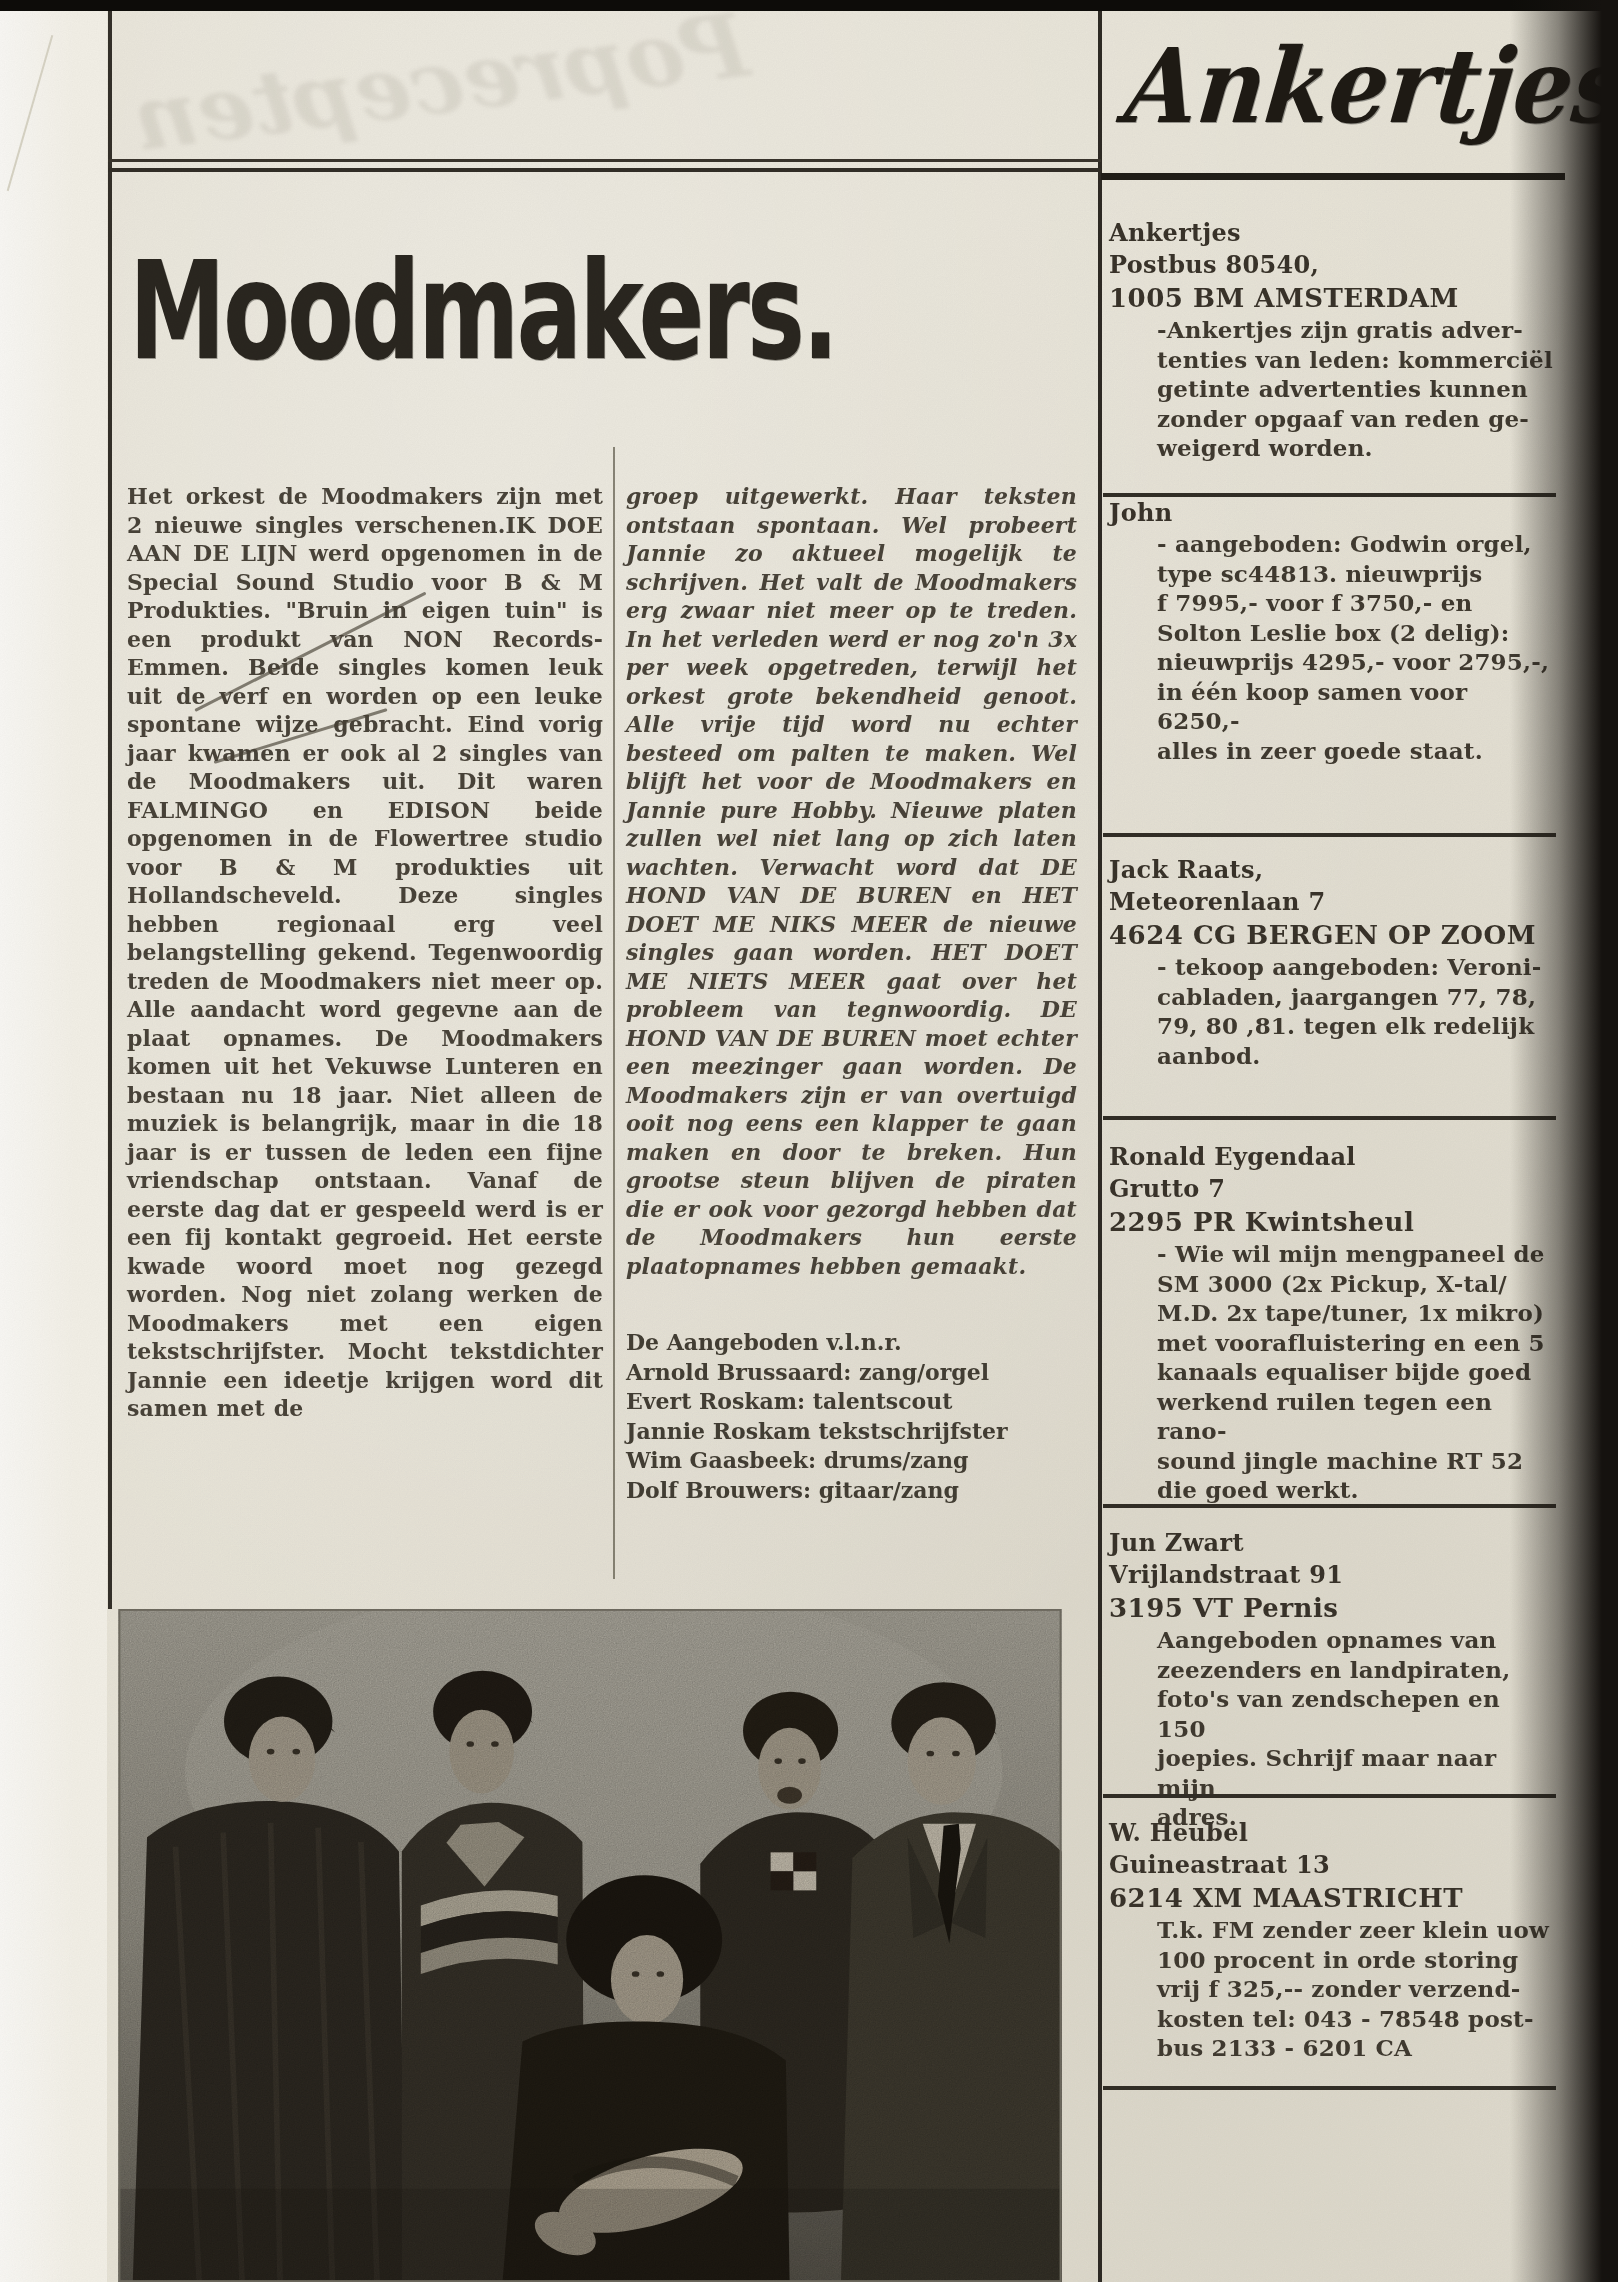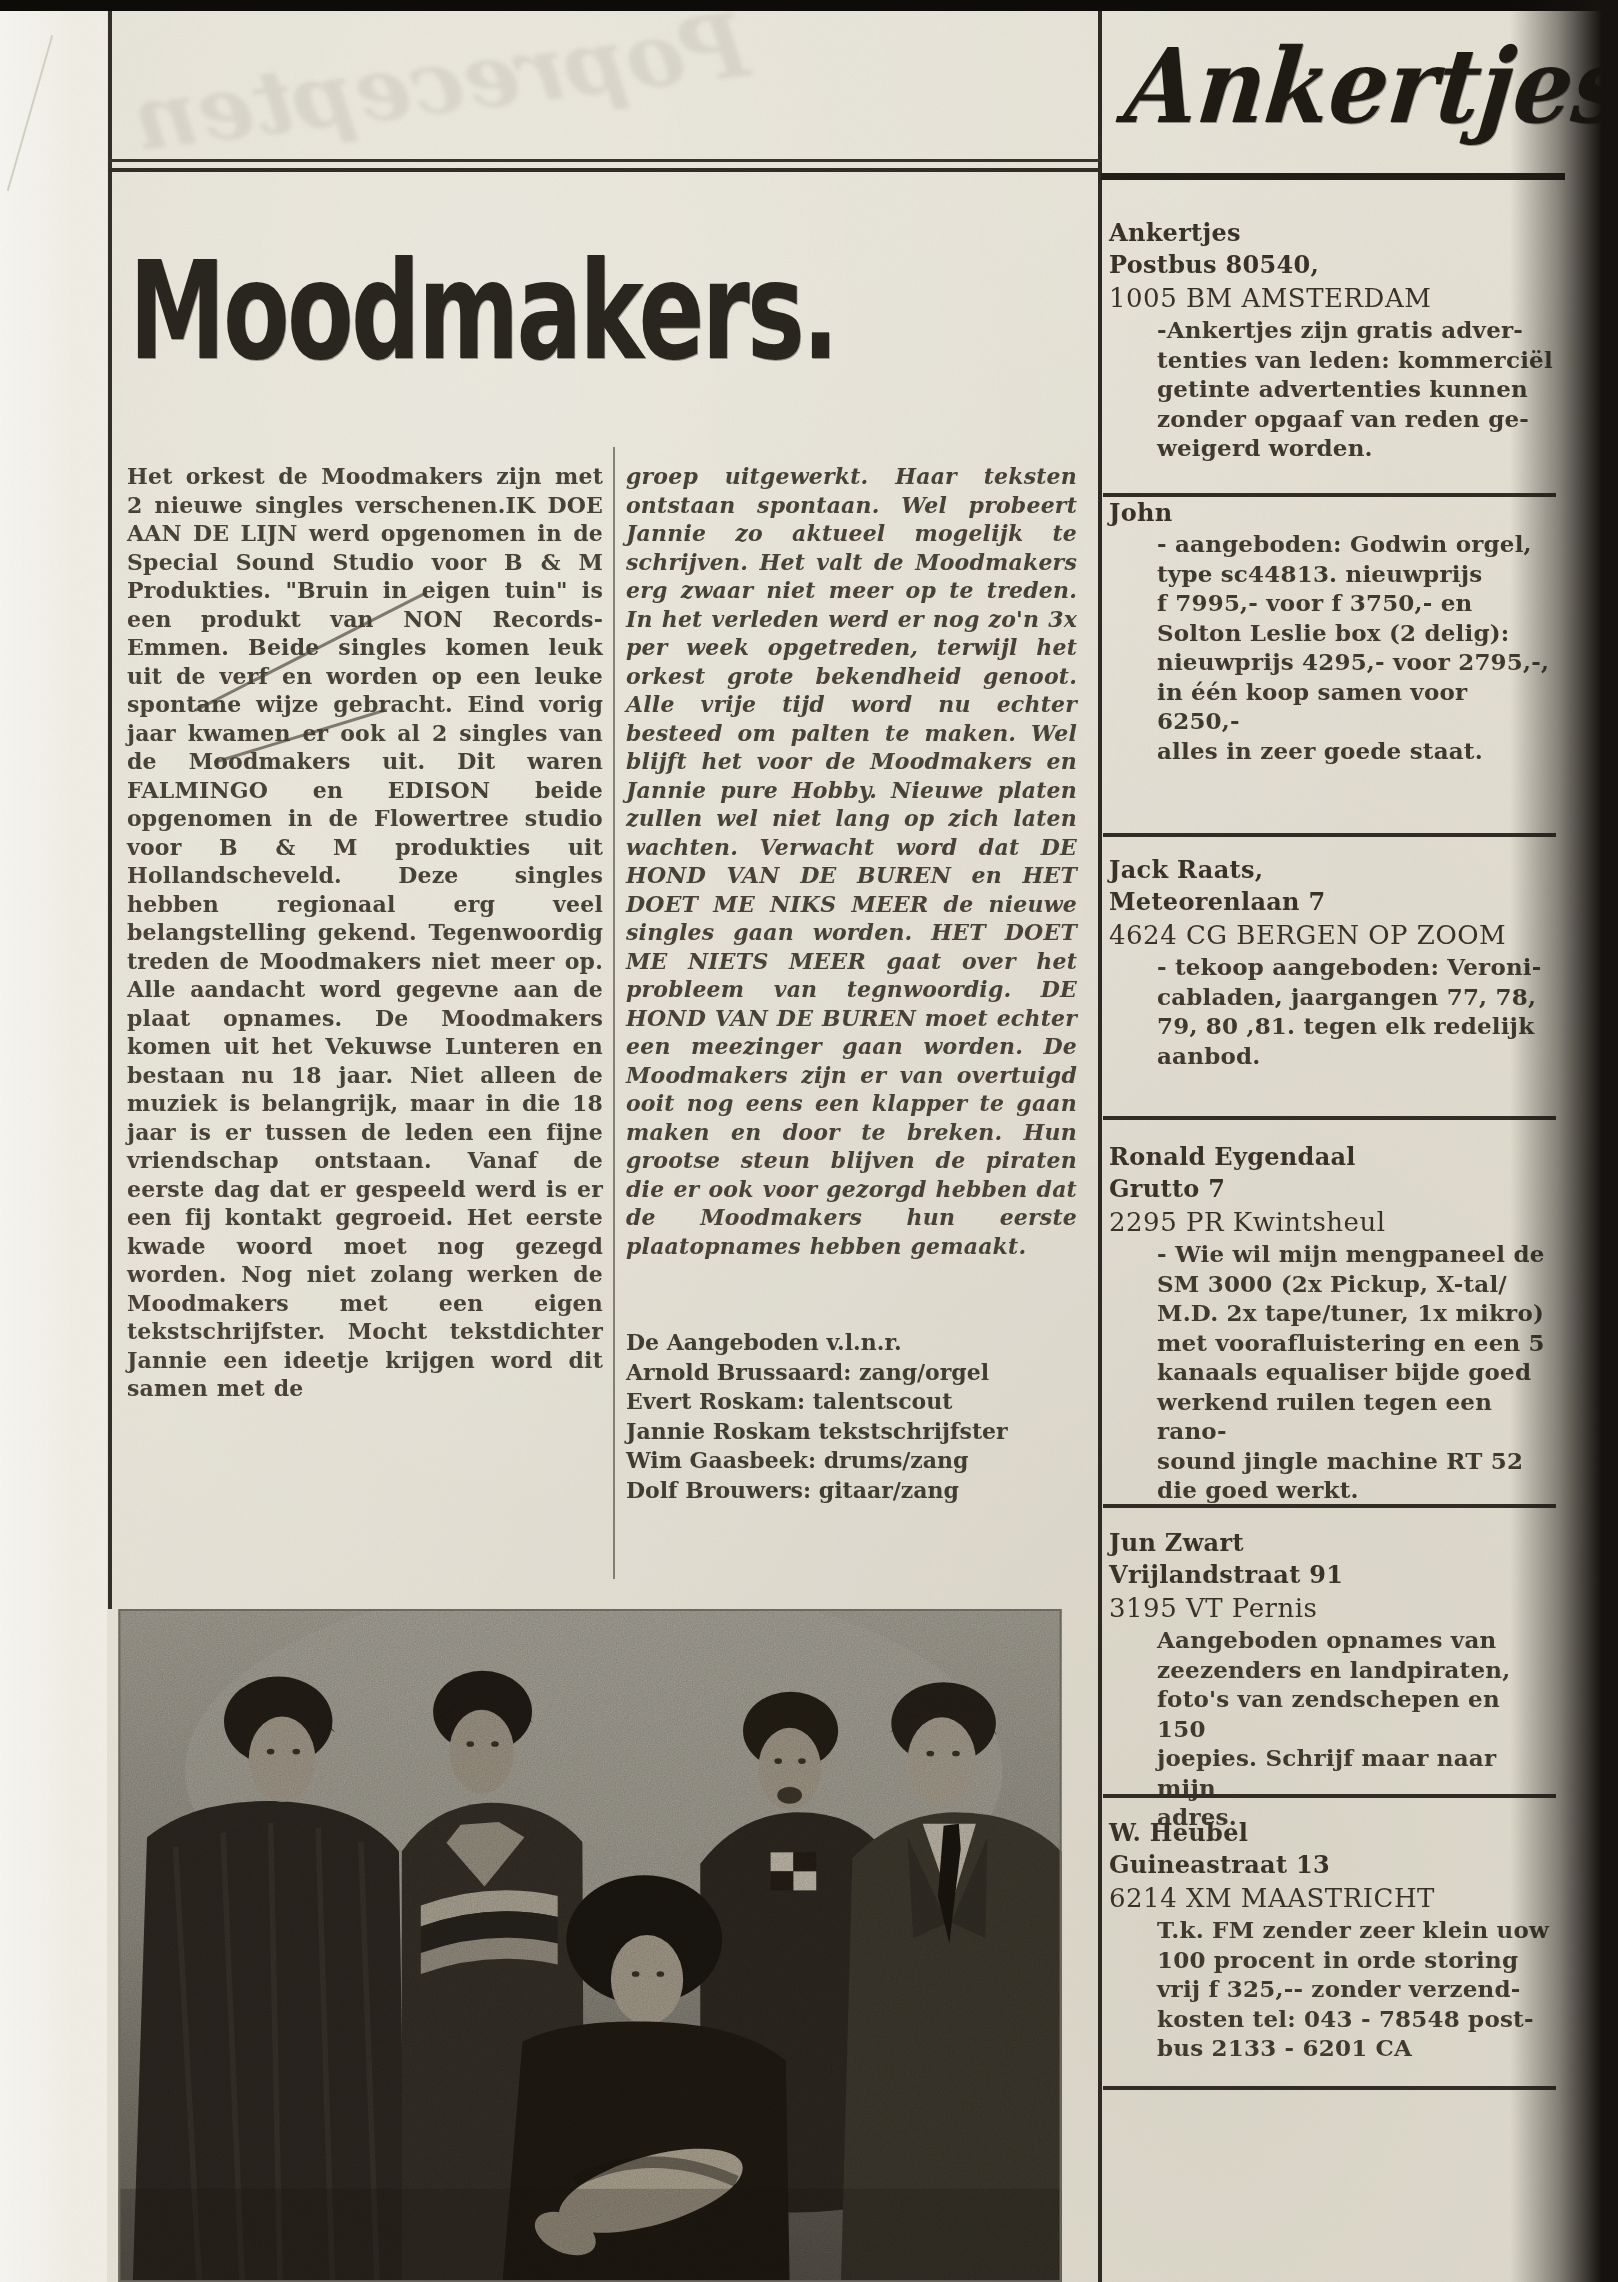--- a/index.html
+++ b/index.html
@@ -24,33 +24,33 @@
     transform:scaleX(-1) rotate(7deg);filter:blur(1.9px);white-space:nowrap;}
   .masthead{left:1117px;top:25px;width:495px;height:152px;
     font-style:italic;font-weight:bold;font-size:103px;color:#1f1b15;
     transform:skewX(-6deg) scaleX(.9);transform-origin:left bottom;white-space:nowrap;
     text-shadow:1px 1px 0 rgba(0,0,0,.35);}
   .title{left:129px;top:238px;font-family:"DejaVu Sans", sans-serif;font-weight:bold;
     font-size:135px;line-height:1.1;letter-spacing:-3.8px;color:#2b2720;
     transform:scaleX(.72);transform-origin:left top;white-space:nowrap;
     text-shadow:1px 1px 0 rgba(43,39,32,.4);}
   .col{font-size:22px;line-height:28.5px;font-weight:bold;color:#4a443a;
-    text-align:justify;letter-spacing:0.2px;word-spacing:1px;}
+    text-align:justify;letter-spacing:0.2px;word-spacing:1px;margin-top:20px;}
   .col1{left:127px;top:462px;width:476px;height:961px;}
   .col2{left:626px;top:462px;width:451px;height:875px;font-style:italic;}
   .credits{left:626px;top:1328px;width:457px;font-size:22px;line-height:29.5px;
     font-weight:bold;color:#443f35;}
   .pre{white-space:pre-line;}
   .scratch{height:2.9px;background:rgba(72,66,54,.65);transform-origin:left center;border-radius:1.9px;}
   .scratch1{left:195px;top:709px;width:259px;transform:rotate(-27deg);}
   .scratch2{left:214px;top:761px;width:181px;transform:rotate(-17deg);}
   .photo{left:118px;top:1609px;width:944px;height:673px;}
   .ad{position:absolute;left:1109px;width:445px;color:#3a342b;}
   .ad-h{font-size:24px;line-height:32px;font-weight:bold;letter-spacing:0.3px;}
-  .ad-big{font-size:26px;line-height:34px;font-weight:normal;letter-spacing:0.5px;}
+  .ad-big{font-size:26px;line-height:34px;font-weight:bold;letter-spacing:0.5px;}
   .ad-b{font-size:23px;line-height:29.5px;font-weight:bold;letter-spacing:0.2px;color:#413b31;margin-left:48px;}
   .ad-divider{position:absolute;left:1103px;width:453px;height:3.8px;background:#332f27;}
   .right-shade{left:1510px;top:0;width:108px;height:2283px;
     background:linear-gradient(to right, rgba(24,21,17,0) 0%, rgba(24,21,17,.45) 45%, #161310 85%);}
   .grain{left:0;top:0;width:1619px;height:2283px;opacity:.05;pointer-events:none;}
 </style>
 </head>
 <body>
 
 <div class="page">

